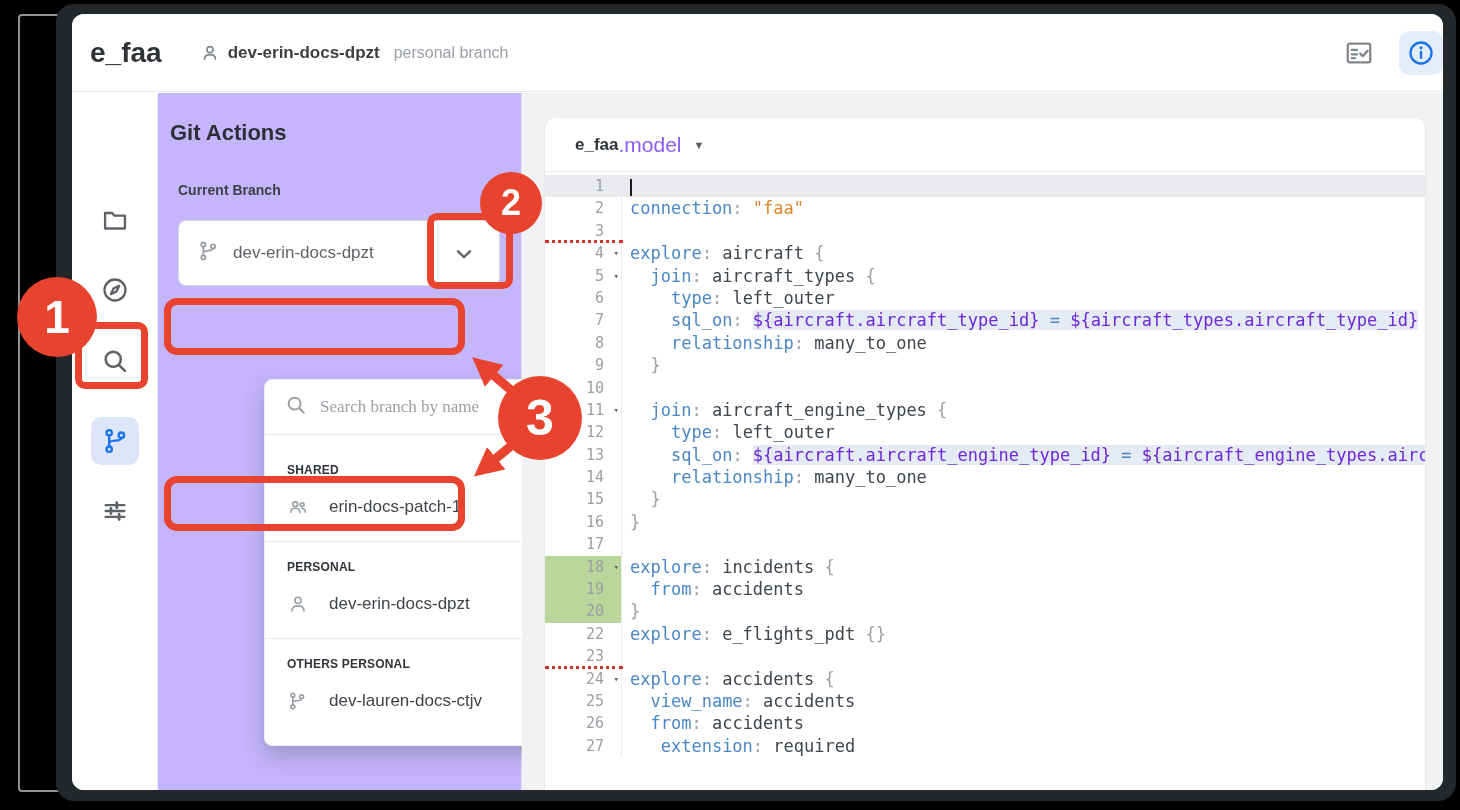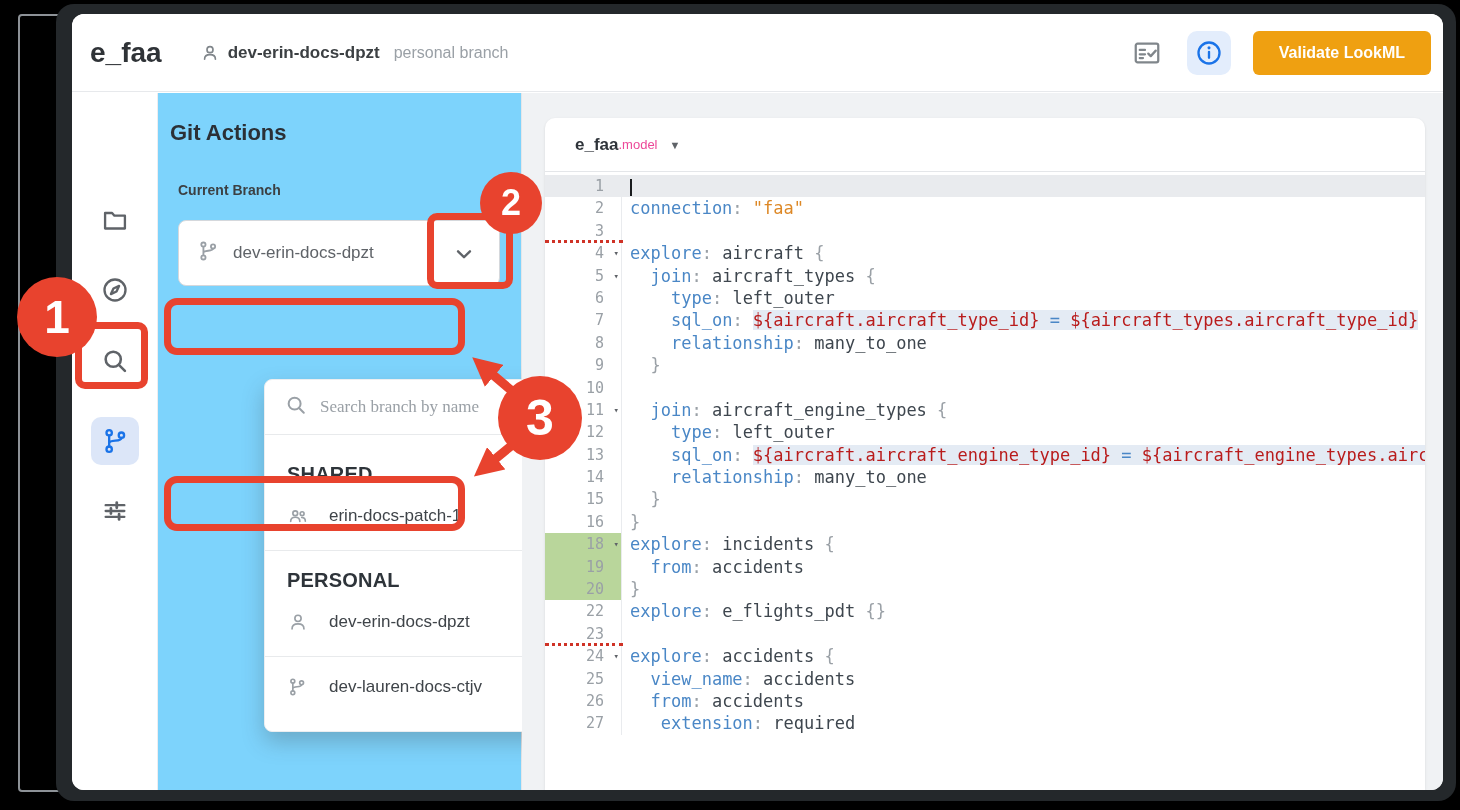--- a/index.html
+++ b/index.html
@@ -31,21 +31,21 @@
                   font-size:16px; font-weight:bold; font-family:inherit; cursor:pointer; }
 
   
   .rail { position:absolute; left:0; top:79px; bottom:0; width:86px; background:#fff;
           border-right:1px solid #ededef; }
   .rail-item { position:absolute; left:19px; width:48px; height:48px; display:flex;
                align-items:center; justify-content:center; border-radius:10px; cursor:pointer; }
   .rail-item.active { background:#dce6f8; }
 
   
-  .git-panel { position:absolute; left:86px; top:79px; bottom:0; width:364px; background:#7dd3fc;
+  .git-panel { position:absolute; left:86px; top:79px; bottom:0; width:364px; background:#c4b5fd;
                border-right:1px solid #e4e6e8; }
   .panel-title { position:absolute; left:12px; top:27px; font-size:22px; font-weight:bold; color:#2b3036; }
   .current-branch-label { position:absolute; left:20px; top:89px; font-size:14px; font-weight:bold; color:#3c4043; }
   .branch-selector { position:absolute; left:20px; top:127px; width:322px; height:66px;
                      border:1px solid #d5d8dc; border-radius:8px; background:#fff;
                      display:flex; align-items:center; padding:0 18px; cursor:pointer; }
   .branch-selector-label { margin-left:14px; font-size:17px; color:#5f6368; }
   .selector-chevron { position:absolute; right:22px; top:20px; }
 
   
@@ -57,49 +57,49 @@
   .dd-search input { border:none; outline:none; margin-left:13px; width:220px;
                      font-size:17px; color:#3c4043; font-family:Liberation Serif, serif; }
   .dd-search input::placeholder { color:#9aa0a6; }
   .dd-new-branch { margin-top:6px; height:60px; background:#f7f8fa;
                    border-top:1px solid #e8eaec; border-bottom:1px solid #e8eaec;
                    display:flex; align-items:center; padding:0 24px; cursor:pointer; }
   .dd-new-branch-label { margin-left:22px; font-size:17px; color:#3f4449; }
   #dd-sections { padding-top:10px; }
   .dd-section { padding:6px 0 10px; }
   .dd-section + .dd-section { border-top:1px solid #e8eaec; }
-  .dd-section-header { padding:12px 22px 6px; font-size:20px; font-weight:bold; color:#2e343a; letter-spacing:.2px; }
+  .dd-section-header { padding:12px 22px 6px; font-size:12px; font-weight:bold; color:#2e343a; letter-spacing:.2px; }
   .dd-item { height:48px; display:flex; align-items:center; padding:0 22px; cursor:pointer; }
   .dd-item-icon { width:24px; display:flex; }
   .dd-item-label { margin-left:18px; font-size:17px; color:#3f4449; }
 
   
   .workspace { position:absolute; left:450px; top:79px; right:0; bottom:0; background:#f0f2f4; }
   .editor-card { position:absolute; left:23px; top:25px; width:880px; bottom:0; background:#fff;
                  border-radius:10px 10px 0 0; box-shadow:0 1px 3px rgba(0,0,0,.10); overflow:hidden; }
   .tab-bar { height:54px; border-bottom:1px solid #e4e6e9; display:flex; align-items:center;
              padding-left:30px; }
   .file-name { font-size:17px; font-weight:bold; color:#2f343a; }
-  .file-ext { font-size:13px; color:#ec4899; }
+  .file-ext { font-size:21px; color:#8b5cf6; }
   .tab-caret { margin-left:12px; font-size:11px; color:#5f6368; }
   .code { padding-top:3px; font-family:"DejaVu Sans Mono", monospace; font-size:17px; }
   .crow { display:flex; height:22.4px; position:relative; }
   .crow.active { background:#e9ebee; }
   .gut { flex:none; width:77px; position:relative; border-right:1px solid #e9ebee; }
   .gut.green { background:#b9d69b; }
   .gut.dotted::before { content:""; position:absolute; left:0; top:-2px; width:78px;
                         border-top:3px dotted #cf3226; }
   .ln { display:block; text-align:right; padding-right:17px; font-size:15px; line-height:22.4px; color:#9aa0a6; }
   .fold { position:absolute; right:2px; top:0; font-size:9px; line-height:22.4px; color:#5f6368; }
   .codeline { padding-left:8px; white-space:pre; line-height:22.4px; color:#3e464e; overflow:hidden; }
   .tk-k { color:#4a87c6; }
   .tk-p { color:#9aa0a6; }
   .tk-v { color:#3e464e; }
   .tk-s { color:#dd8826; }
-  .tk-i { color:#b91c1c; background:#e4ebf4; }
+  .tk-i { color:#6d28d9; background:#e4ebf4; }
   .tk-e { color:#4a87c6; background:#e4ebf4; }
   .cursor { display:inline-block; width:2px; height:17px; background:#1a1c1e; vertical-align:text-bottom; }
 
   
   .ann-box { position:absolute; border:7px solid #e8432e; border-radius:10px; z-index:40; pointer-events:none; }
   .ann-circle { position:absolute; background:#e8432e; border-radius:50%; color:#fff; font-weight:bold;
                 display:flex; align-items:center; justify-content:center; z-index:50; pointer-events:none; }
   #circle-1 { left:17px; top:277px; width:80px; height:80px; font-size:46px; }
   #circle-2 { left:480px; top:172px; width:62px; height:62px; font-size:36px; }
   #circle-3 { left:498px; top:376px; width:84px; height:84px; font-size:50px; }
@@ -137,21 +137,20 @@
           <path d="M13 12.5 l2 2 l4 -4.4" stroke-linecap="round" stroke-linejoin="round"></path>
         </svg>
       </div>
       <div class="hdr-icon-btn info-chip">
         <svg width="28" height="28" viewBox="0 0 24 24" fill="none" stroke="#1a73e8" stroke-width="2">
           <circle cx="12" cy="12" r="9"></circle>
           <path d="M12 11 v5" stroke-linecap="round"></path>
           <circle cx="12" cy="7.6" r="1.3" fill="#1a73e8" stroke="none"></circle>
         </svg>
       </div>
-      <button class="validate-btn">Validate LookML</button>
     </div>
 
     <div class="rail">
       <div class="rail-item" style="top:103px">
         <svg width="28" height="28" viewBox="0 0 24 24" fill="none" stroke="#5f6368" stroke-width="2">
           <path d="M3.5 6 h6 l2 2.3 h9 v11 h-17 z" stroke-linejoin="round"></path>
         </svg>
       </div>
       <div class="rail-item" style="top:173px">
         <svg width="28" height="28" viewBox="0 0 24 24" fill="none" stroke="#5f6368" stroke-width="2">
@@ -233,20 +232,21 @@
                 <span class="dd-item-icon">
                   <svg width="22" height="22" viewBox="0 0 24 24" fill="none" stroke="#9aa0a6" stroke-width="1.8">
                     <circle cx="12" cy="8" r="3.4"></circle>
                     <path d="M5.5 19.5 c0-3.6 2.9-5.5 6.5-5.5 s6.5 1.9 6.5 5.5" stroke-linecap="round"></path>
                   </svg>
                 </span>
                 <span class="dd-item-label">dev-erin-docs-dpzt</span>
               </div>
             </div>
             <div class="dd-section">
+              <div class="dd-section-header">OTHERS PERSONAL</div>
               <div class="dd-item">
                 <span class="dd-item-icon">
                   <svg width="20" height="20" viewBox="0 0 24 24" fill="none" stroke="#9aa0a6" stroke-width="2">
                     <circle cx="7" cy="5" r="2.3"></circle>
                     <circle cx="7" cy="19" r="2.3"></circle>
                     <circle cx="17.5" cy="7" r="2.3"></circle>
                     <path d="M7 7.4 V16.6 M7 14 C7 10.5 17.5 13 17.5 9.4" stroke-linecap="round"></path>
                   </svg>
                 </span>
                 <span class="dd-item-label">dev-lauren-docs-ctjv</span>
@@ -355,20 +355,26 @@
               <div class="gut">
                 <span class="ln">15</span>
               </div>
               <div class="codeline"><span class="tk-p">  }</span></div>
             </div>
             <div class="crow">
               <div class="gut">
                 <span class="ln">16</span>
               </div>
               <div class="codeline"><span class="tk-p">}</span></div>
+            </div>
+            <div class="crow">
+              <div class="gut">
+                <span class="ln">17</span>
+              </div>
+              <div class="codeline"></div>
             </div>
             <div class="crow">
               <div class="gut green">
                 <span class="ln">18</span>
                 <span class="fold">▾</span>
               </div>
               <div class="codeline"><span class="tk-k">explore</span><span class="tk-p">: </span><span class="tk-v">incidents </span><span class="tk-p">{</span></div>
             </div>
             <div class="crow">
               <div class="gut green">

